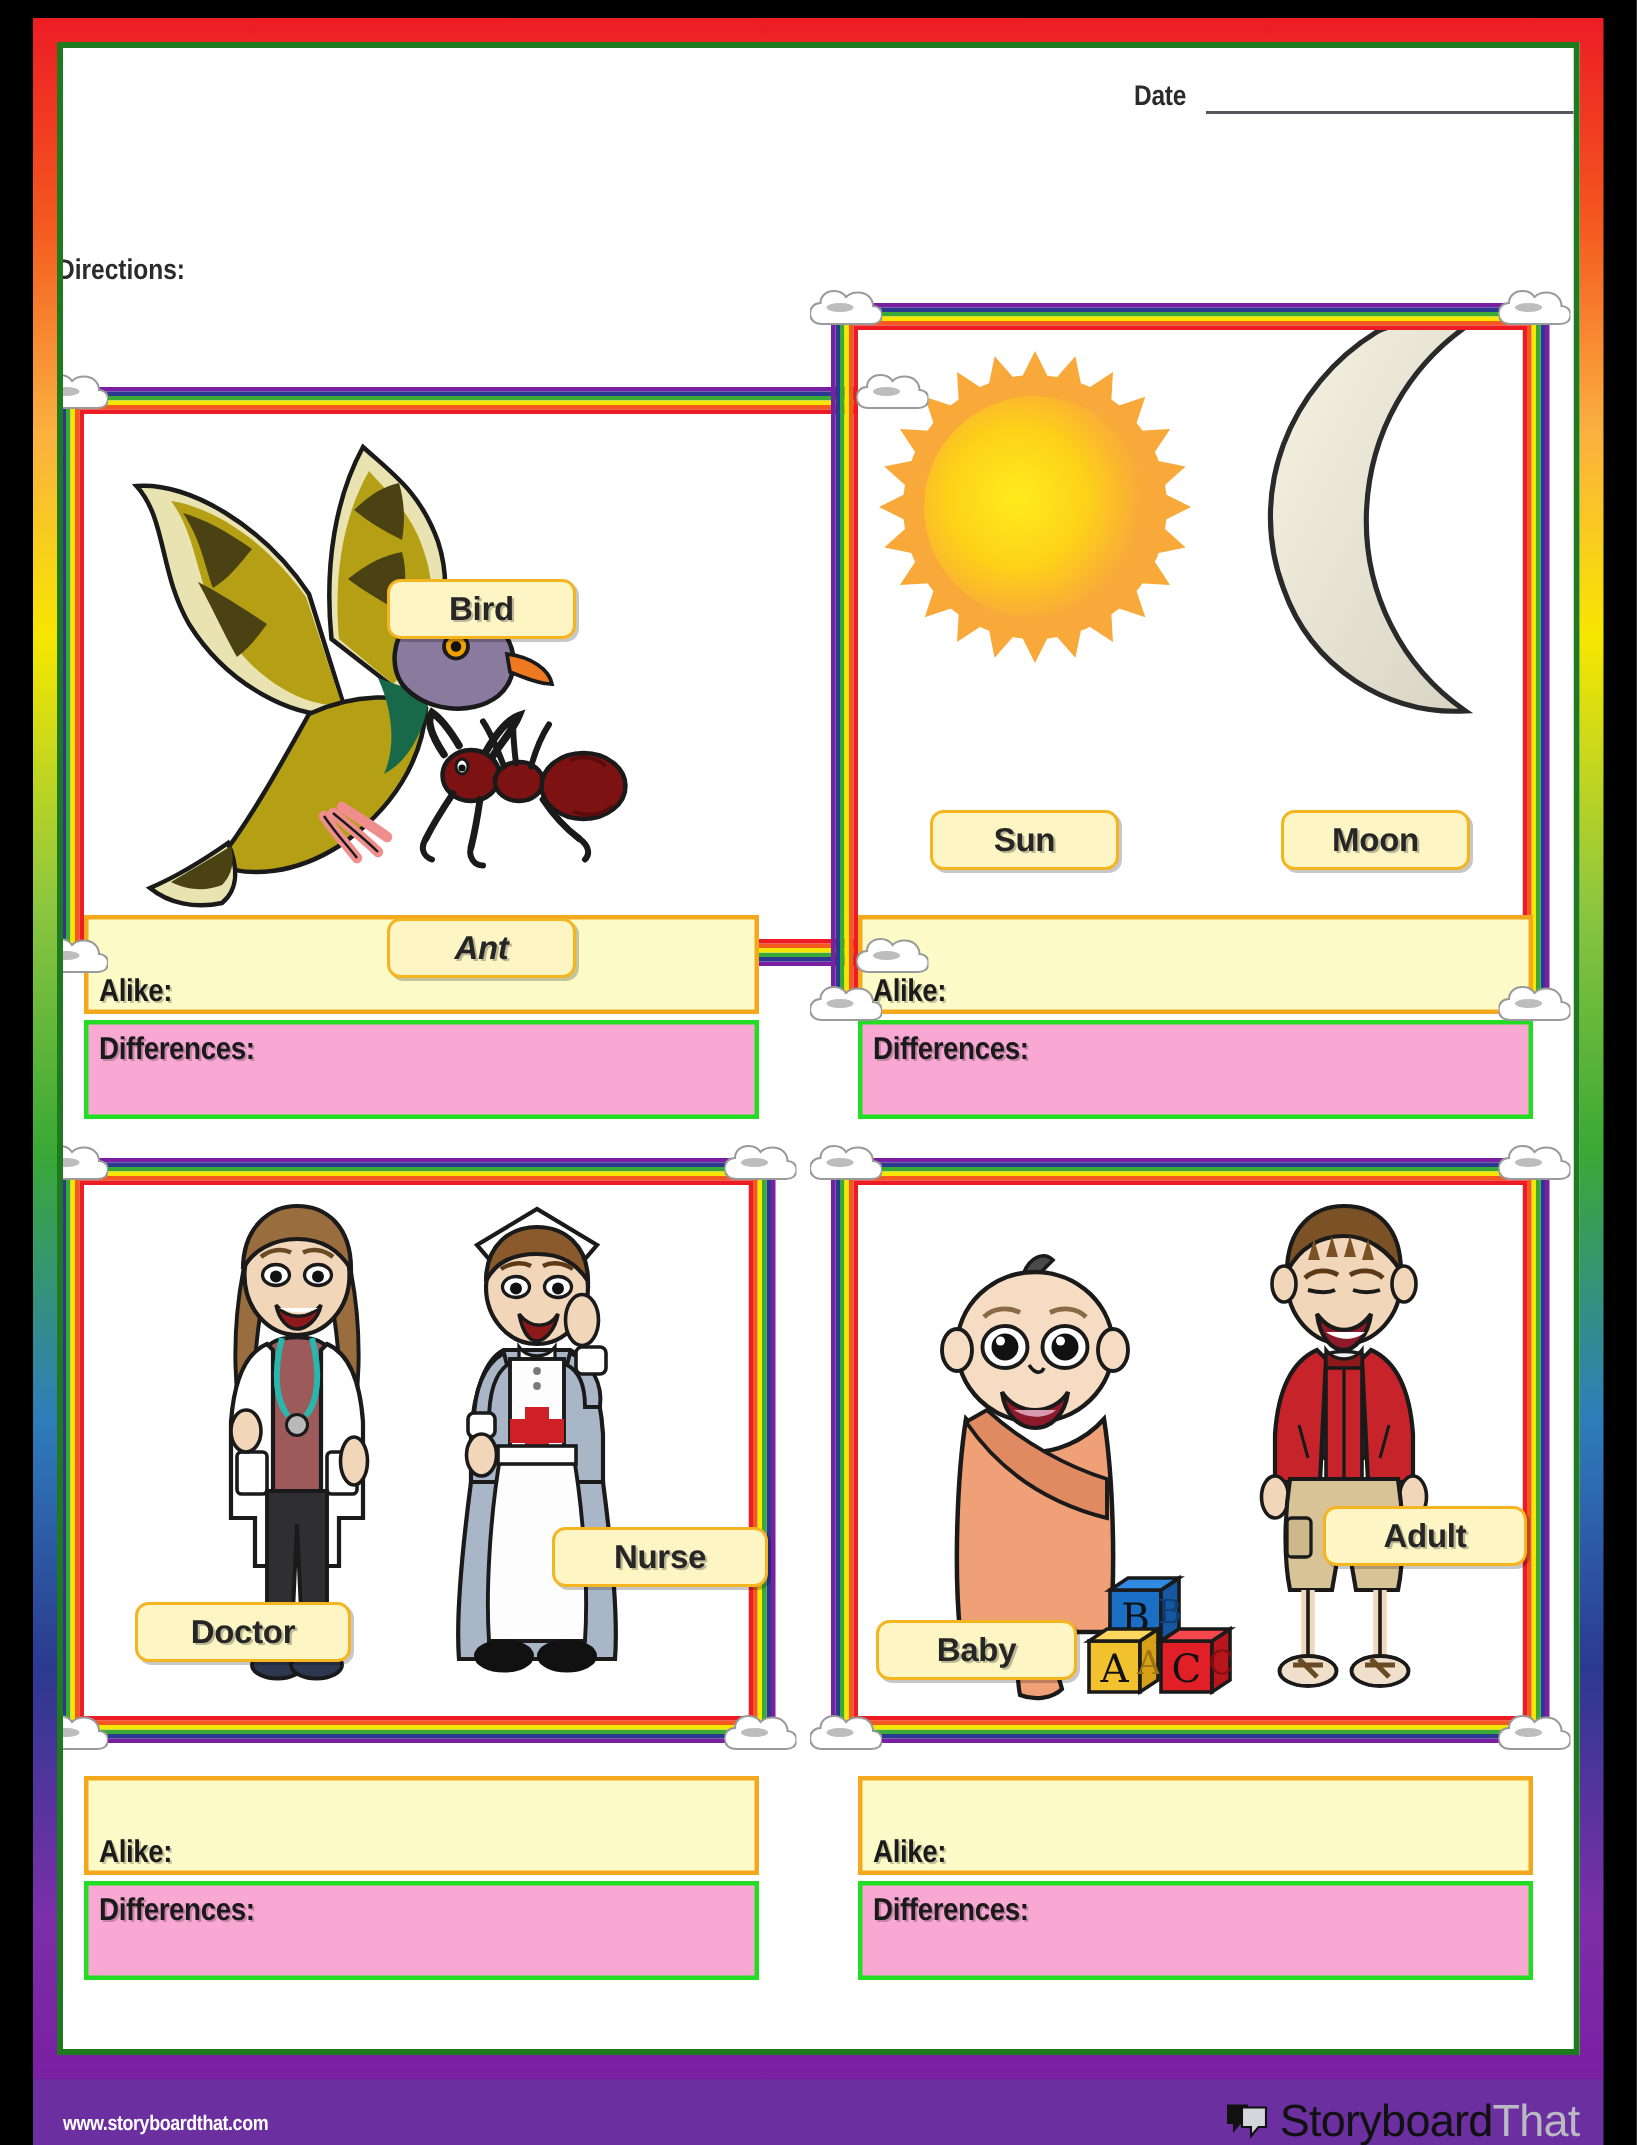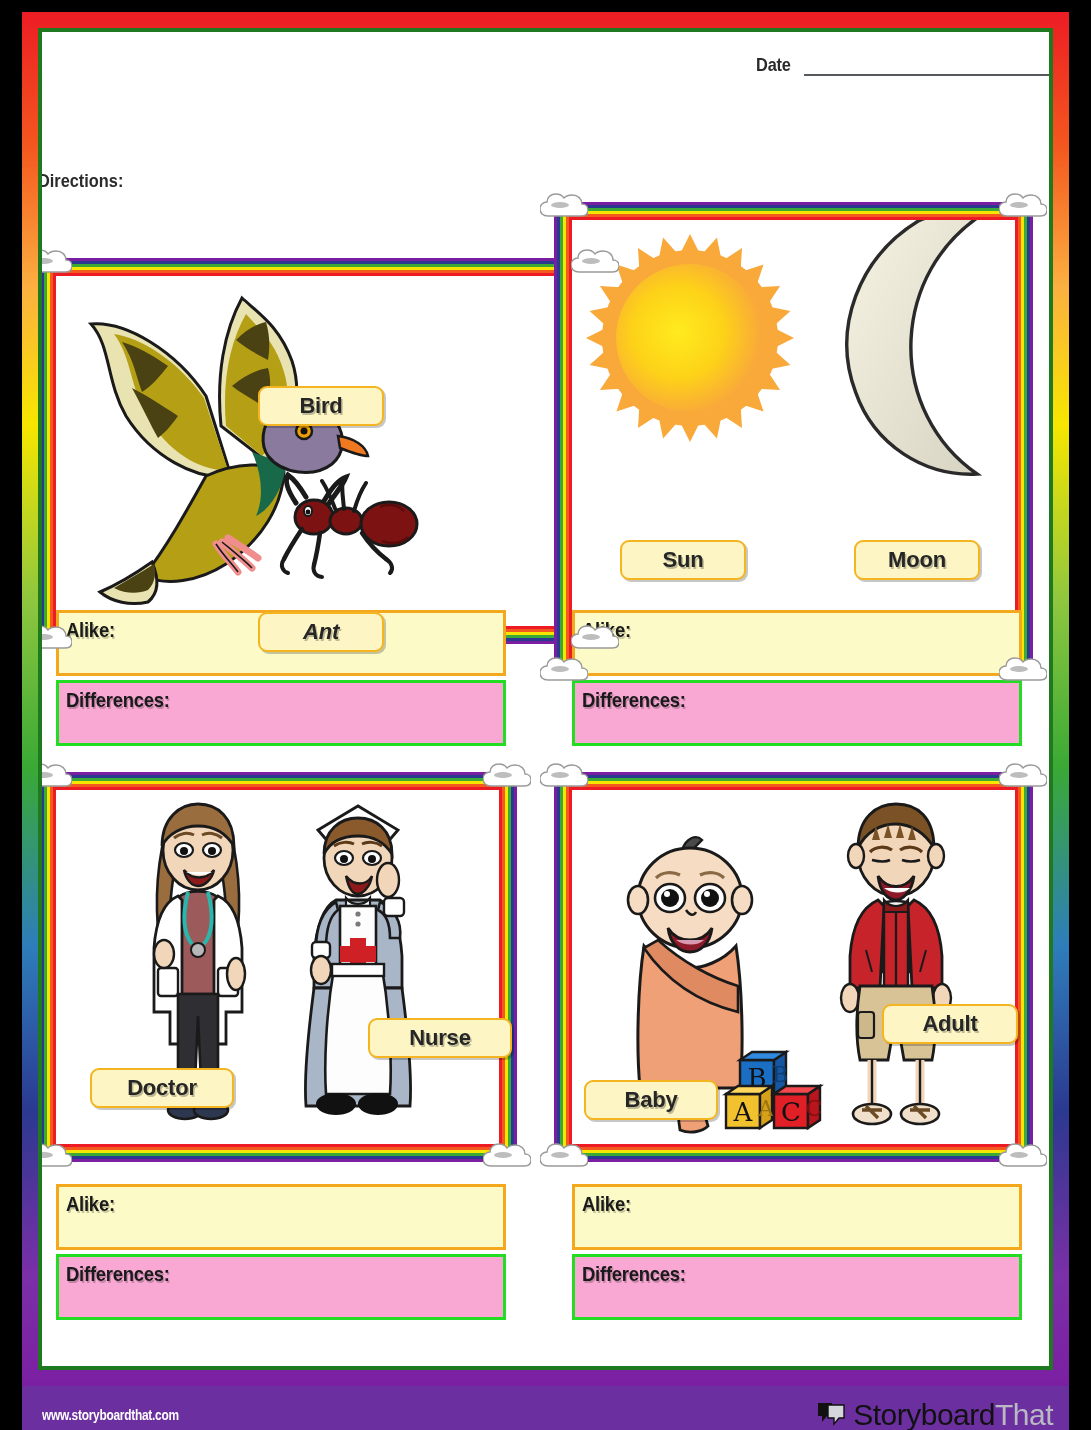--- a/index.html
+++ b/index.html
@@ -75,21 +75,21 @@
     box-shadow:2px 2px 0 rgba(0,0,0,.22);z-index:8;
   }
   .tag span{
     font-weight:bold;font-size:22px;color:#262626;letter-spacing:-.2px;
     text-shadow:1.5px 1.5px 0 rgba(0,0,0,.25);white-space:nowrap;
   }
 
   
   .abox{
     position:absolute;box-sizing:border-box;background:#fcfac6;border:3px solid #f4a81d;
-    display:flex;align-items:flex-start;
+    display:flex;align-items:flex-end;
   }
   .dbox{
     position:absolute;box-sizing:border-box;background:#f9a8d4;border:3px solid #22dd22;
     display:flex;align-items:flex-start;
   }
   .abox b,.dbox b{
     font-size:21px;color:#1a1a1a;padding:5px 0 0 8px;letter-spacing:-.3px;
     transform:scaleX(.88);transform-origin:left top;white-space:nowrap;
     text-shadow:1.5px 1.5px 0 rgba(0,0,0,.22);
   }

